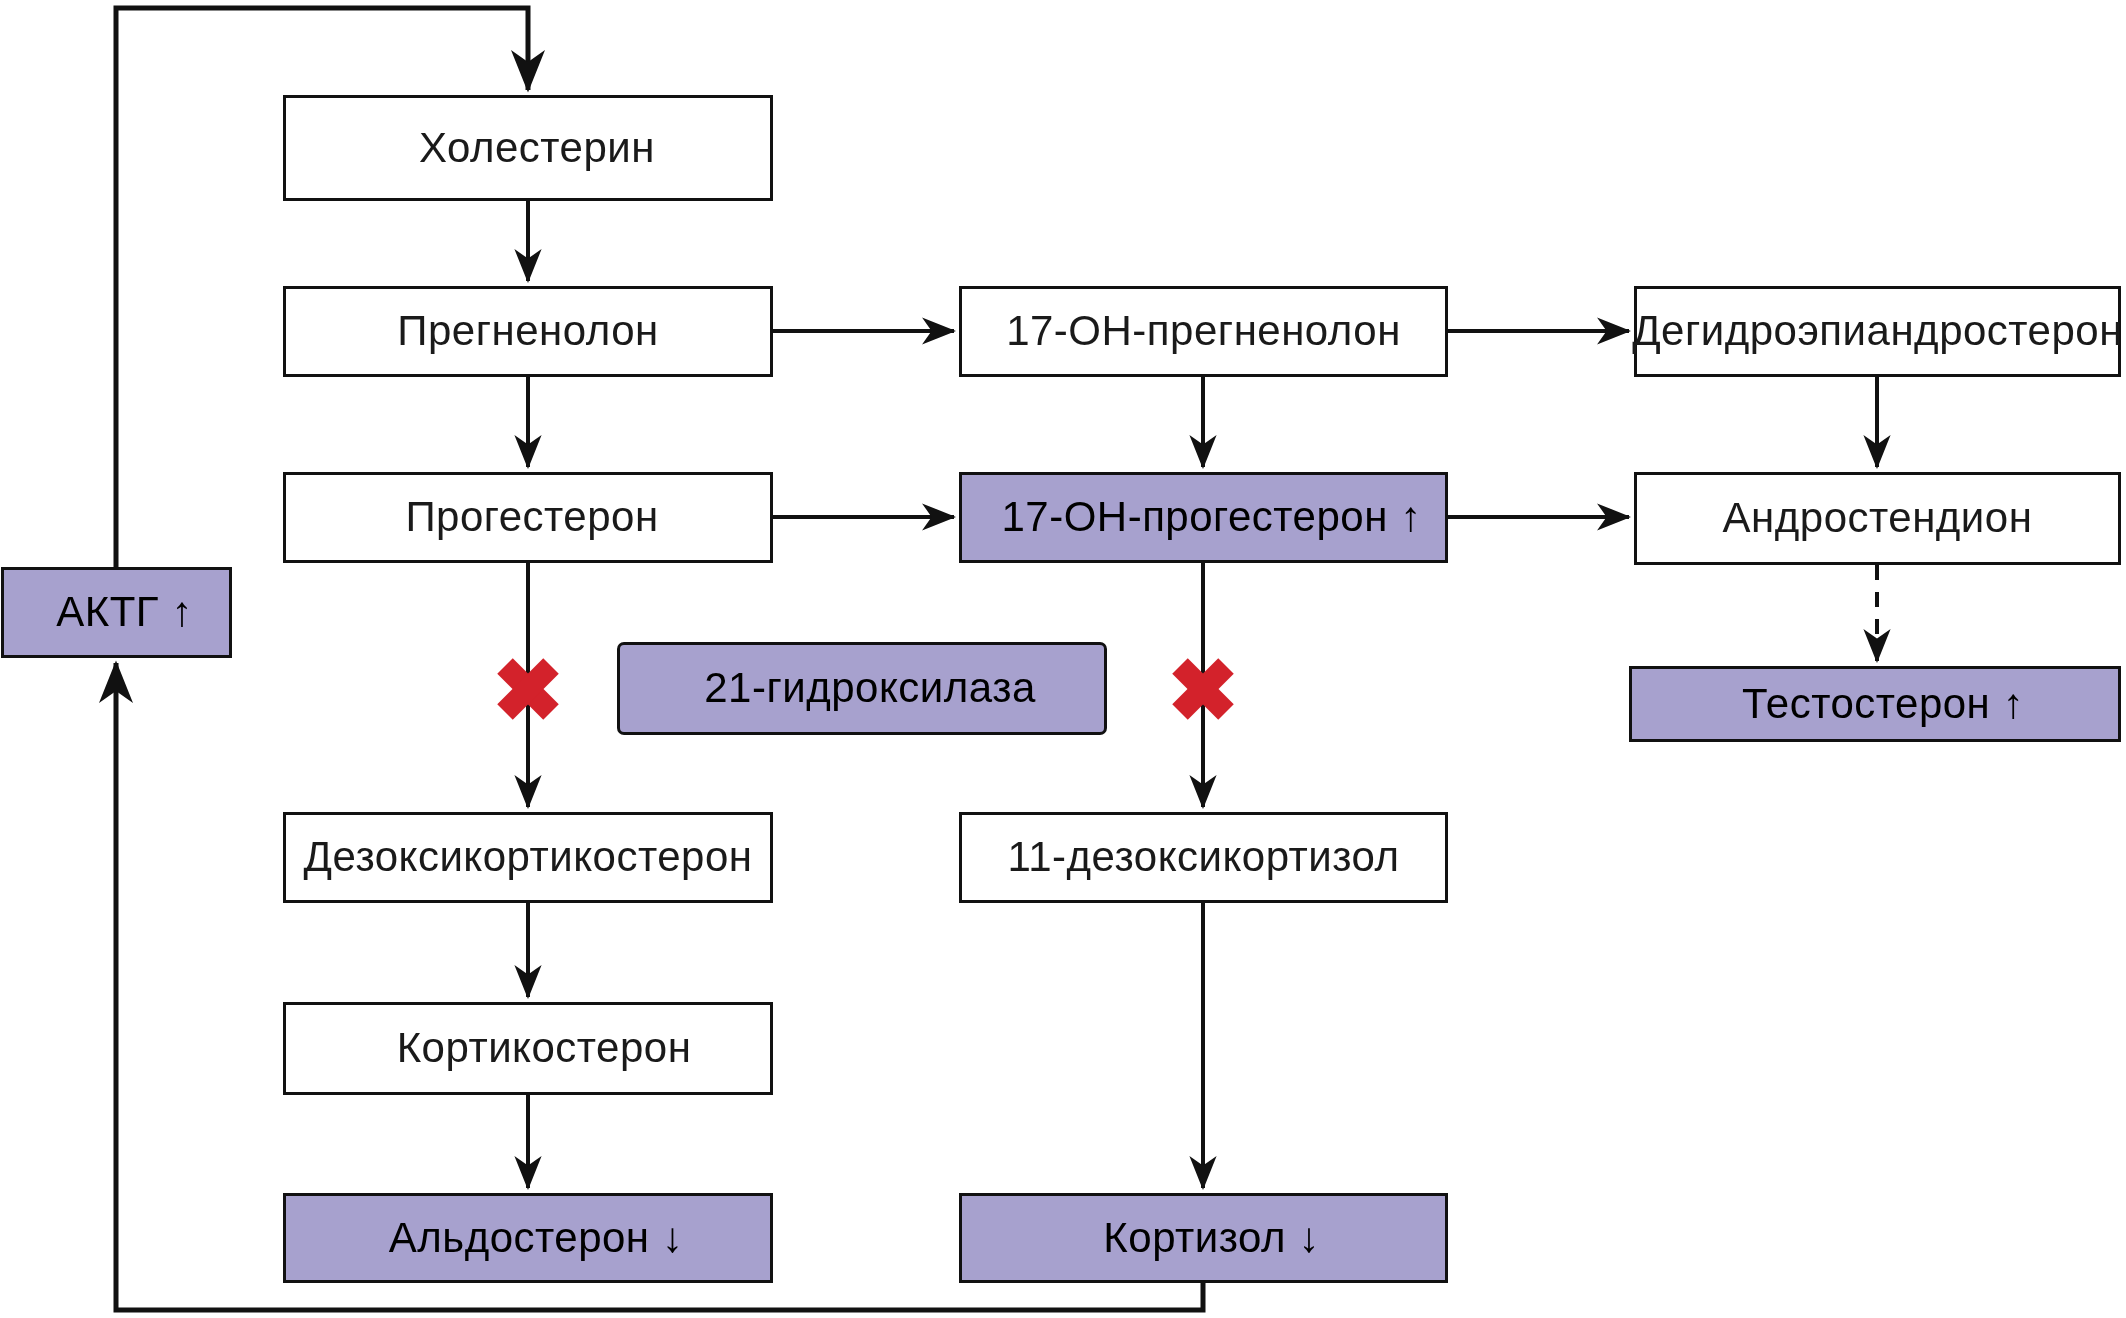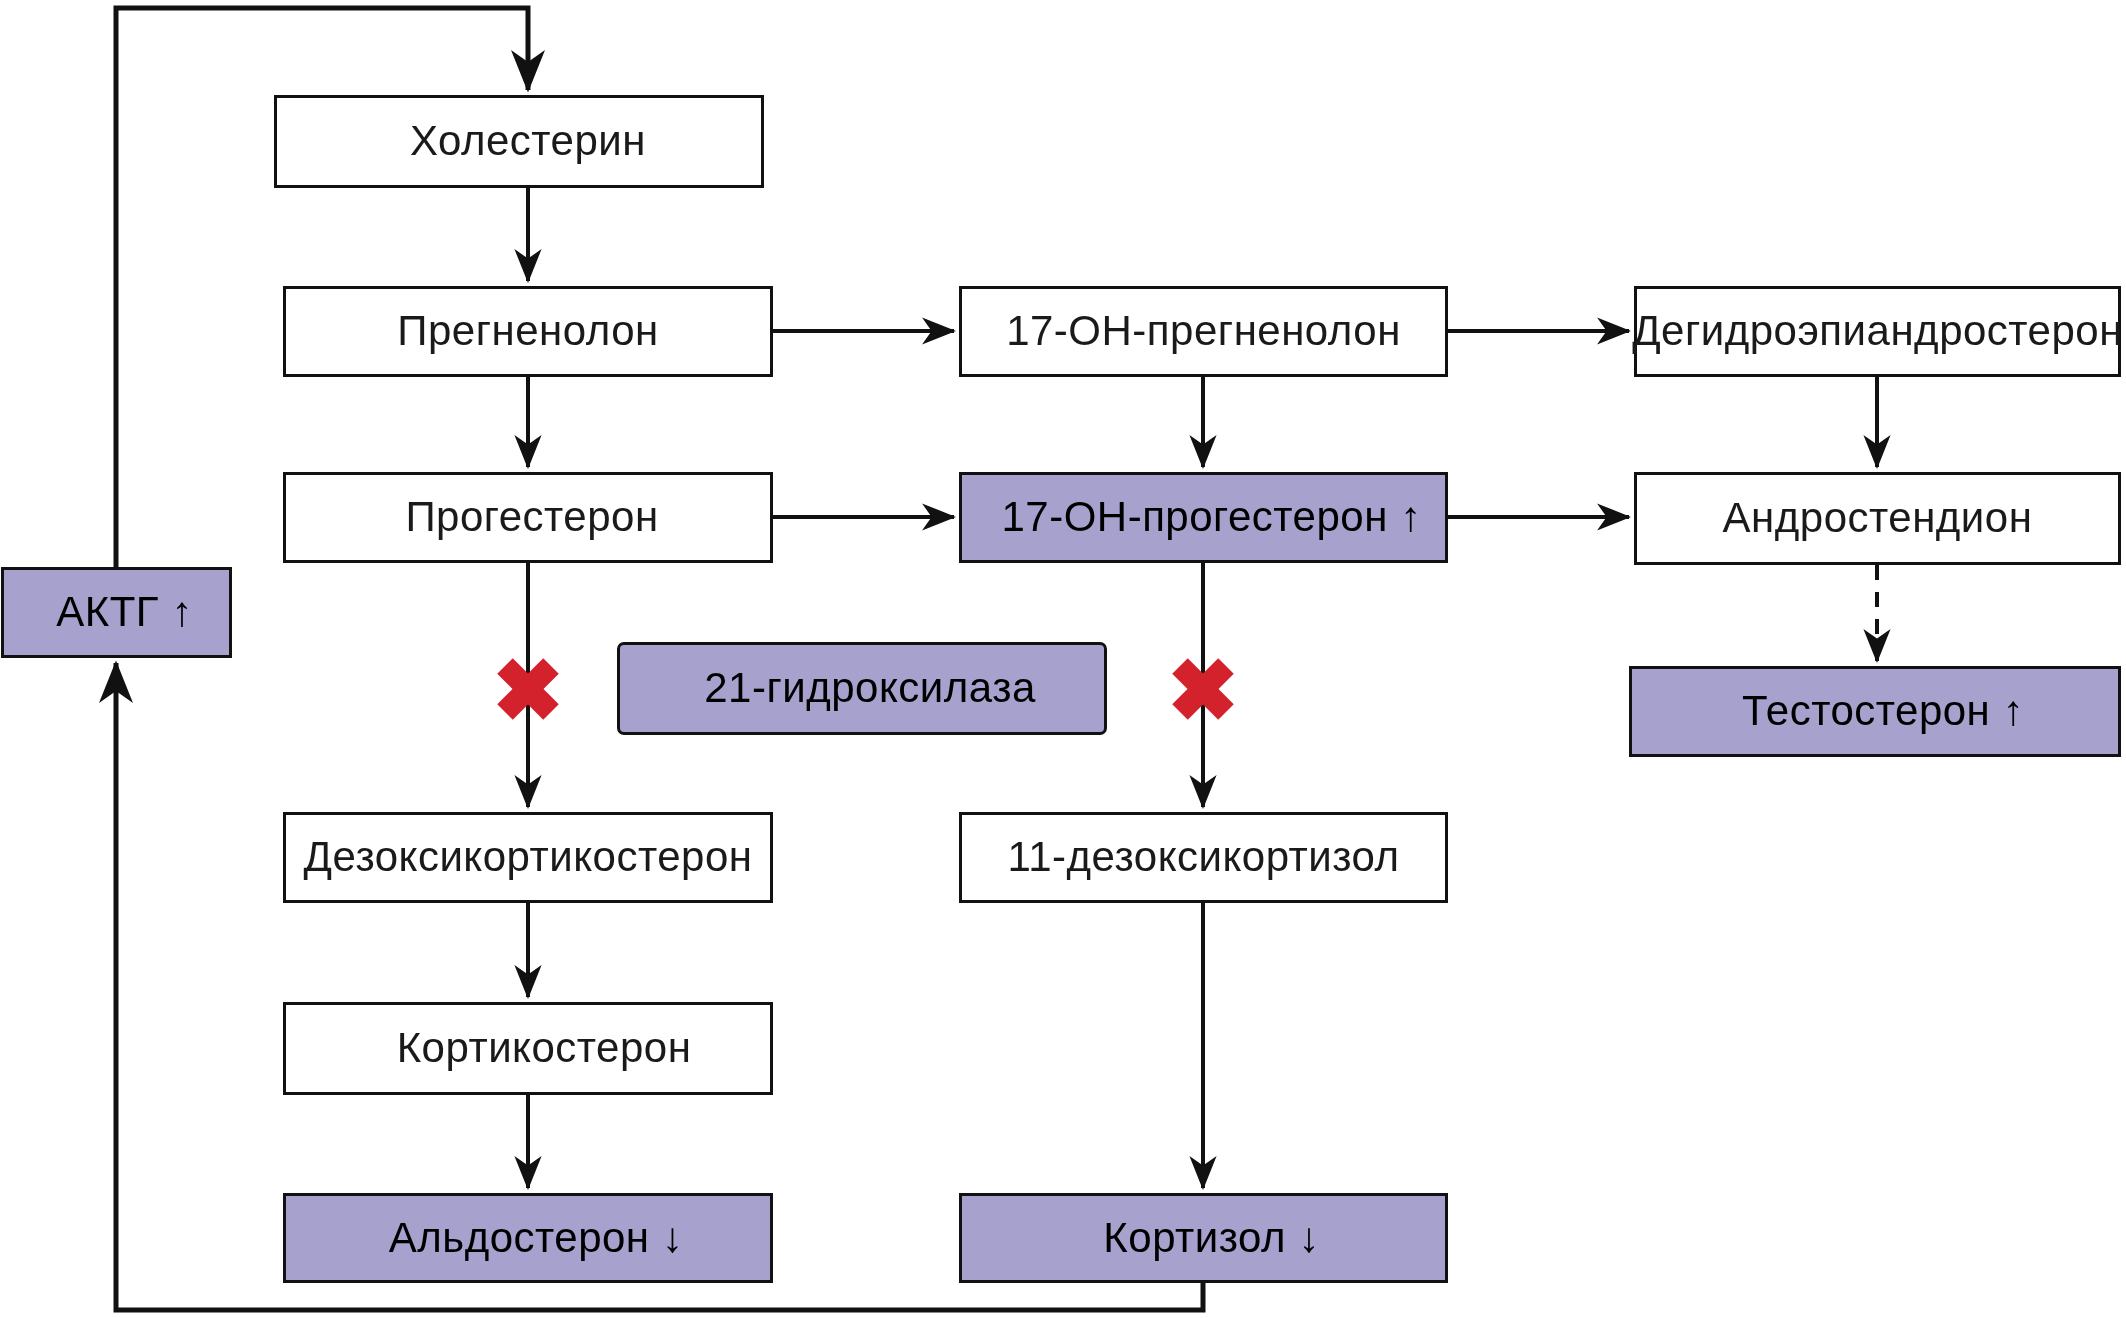--- a/index.html
+++ b/index.html
@@ -78,29 +78,29 @@
           <line x1="505" y1="666" x2="551" y2="712" stroke="#d3222b" stroke-width="22" stroke-linecap="butt"></line>
           <line x1="505" y1="712" x2="551" y2="666" stroke="#d3222b" stroke-width="22" stroke-linecap="butt"></line>
         </g>
         <g>
           <line x1="1180" y1="666" x2="1226" y2="712" stroke="#d3222b" stroke-width="22" stroke-linecap="butt"></line>
           <line x1="1180" y1="712" x2="1226" y2="666" stroke="#d3222b" stroke-width="22" stroke-linecap="butt"></line>
         </g>
       </g>
   </svg>
 
-  <div class="node" style="left: 274px; top: 95px; width: 490px; height: 93px; padding-left: 18px;">Холестерин</div>
+  <div class="node" style="left: 283px; top: 95px; width: 490px; height: 106px; padding-left: 18px;">Холестерин</div>
   <div class="node" style="left: 283px; top: 286px; width: 490px; height: 91px;">Прегненолон</div>
   <div class="node" style="left: 283px; top: 472px; width: 490px; height: 91px; padding-left: 8px;">Прогестерон</div>
   <div class="node" style="left: 283px; top: 812px; width: 490px; height: 91px;">Дезоксикортикостерон</div>
   <div class="node" style="left: 283px; top: 1002px; width: 490px; height: 93px; padding-left: 32px;">Кортикостерон</div>
   <div class="node highlight" style="left: 283px; top: 1193px; width: 490px; height: 90px;">Альдостерон ↓</div>
   <div class="node" style="left: 959px; top: 286px; width: 489px; height: 91px; text-align: center;">17-OH-прегненолон</div>
   <div class="node highlight" style="left: 959px; top: 472px; width: 489px; height: 91px;">17-OH-прогестерон ↑</div>
   <div class="node" style="left: 959px; top: 812px; width: 489px; height: 91px;">11-дезоксикортизол</div>
   <div class="node highlight" style="left: 959px; top: 1193px; width: 489px; height: 90px;">Кортизол ↓</div>
   <div class="node" style="left: 1634px; top: 286px; width: 487px; height: 91px;">Дегидроэпиандростерон</div>
   <div class="node" style="left: 1634px; top: 472px; width: 487px; height: 93px;">Андростендион</div>
-  <div class="node highlight" style="left: 1629px; top: 666px; width: 492px; height: 91px;">Тестостерон ↑</div>
+  <div class="node highlight" style="left: 1629px; top: 666px; width: 492px; height: 76px;">Тестостерон ↑</div>
   <div class="node highlight" style="left: 1px; top: 567px; width: 231px; height: 91px;">АКТГ ↑</div>
   <div class="node highlight" style="left: 617px; top: 642px; width: 490px; height: 93px; border-radius: 7px;">21-гидроксилаза</div>
 
 </div>
 
 </body></html>

